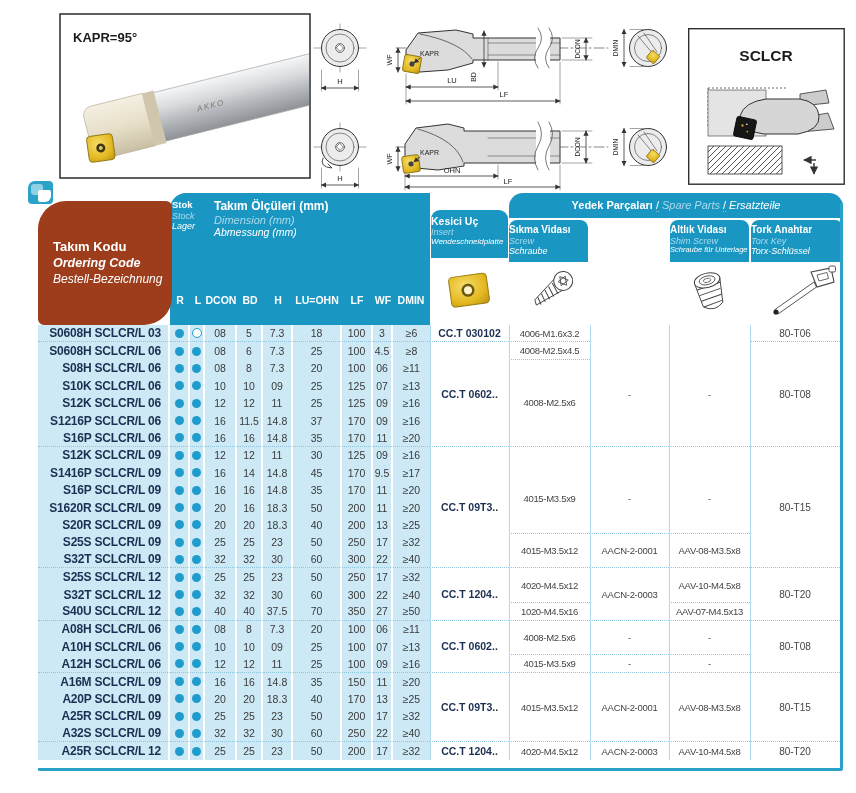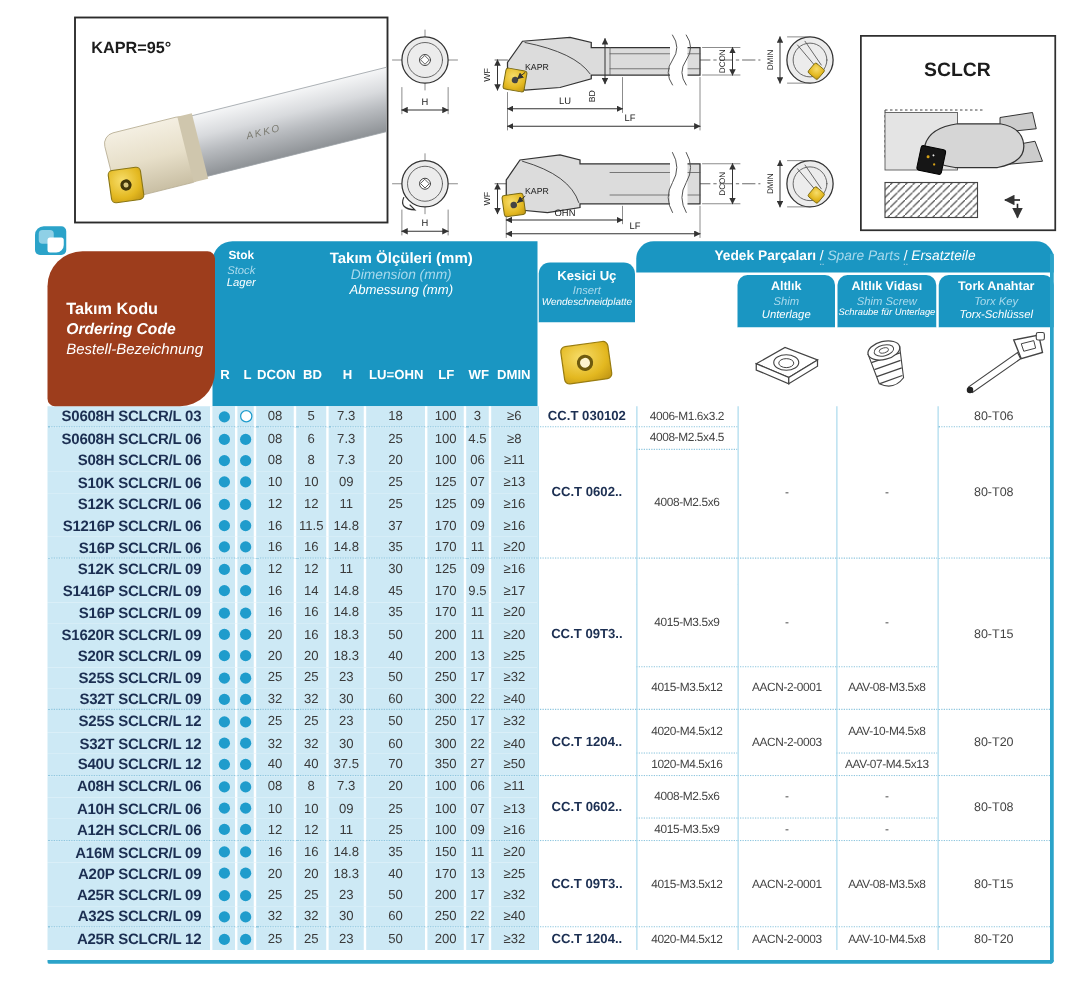--- a/index.html
+++ b/index.html
@@ -23,21 +23,21 @@
   .frame-bottom{position:absolute;left:0;right:0;bottom:0;height:3px;background:#2ba3c9;border-radius:0 0 4px 2px;z-index:5;}
   
   .tableHeader{position:relative;height:132px;}
   .h-brown{position:absolute;left:0;top:8px;width:134px;height:124px;z-index:3;
     background:#9d3d1c;border-radius:28px 6px 28px 6px;color:#fff;
     padding:38px 0 0 15px;box-sizing:border-box;}
   .h-brown .t1{display:block;font-size:13px;font-weight:bold;}
   .h-brown .t2{display:block;font-size:12.5px;font-weight:bold;font-style:italic;margin-top:2px;}
   .h-brown .t3{display:block;font-size:12px;font-style:italic;margin-top:2px;}
   .h-main{position:absolute;left:132px;top:0;width:260px;height:132px;background:#1a96c2;border-radius:16px 0 0 0;}
-  .triple{text-align:center;color:#fff;line-height:1.15;}
+  .triple{text-align:left;color:#fff;line-height:1.15;}
   .triple .t1{display:block;font-weight:bold;}
   .triple .t2{display:block;font-style:italic;color:#a9daed;}
   .triple .t3{display:block;font-style:italic;}
   .stok-triple{position:absolute;left:2px;top:7px;width:42px;font-size:9.5px;}
   .stok-triple .t2,.stok-triple .t3{font-size:9px;}
   .dims-triple{position:absolute;left:44px;top:7px;width:214px;font-size:12px;}
   .dims-triple .t2{font-size:11px;}
   .dims-triple .t3{font-size:10.5px;}
   .colLetters{position:absolute;top:0;left:0;width:100%;height:132px;z-index:4;pointer-events:none;}
   .colLetters span{position:absolute;top:101px;transform:translateX(-50%);
@@ -323,39 +323,43 @@
         <svg width="56" height="42" viewBox="0 0 56 42">
           <g transform="rotate(-8 28 21)">
             <rect x="8" y="6" width="38" height="30" rx="4" fill="url(#goldR)" stroke="#9a7d10" stroke-width="1"></rect>
             <circle cx="26" cy="21" r="6.5" fill="#6e5a0e"></circle>
             <circle cx="26" cy="21" r="4" fill="#fdf4cf"></circle>
           </g>
         </svg>
       </div>
     </div>
 
-
-    <div class="spareBox sb-shim">
+    <div class="spareBox sb-screw">
       <div class="triple top">
-        <span class="t1">Altlık</span>
-        <span class="t2">Shim</span>
-        <span class="t3">Unterlage</span>
+        <span class="t1">Sıkma Vidası</span>
+        <span class="t2">Screw</span>
+        <span class="t3">Schraube</span>
       </div>
       <div class="iconArea">
-        <svg width="64" height="46" viewBox="0 0 64 46">
-          <g fill="#fff" stroke="#444" stroke-width="1">
-            <polygon points="8,22 31,9 57,19 34,33"></polygon>
-            <polygon points="8,22 8,27 34,38 34,33"></polygon>
-            <polygon points="34,33 57,19 57,24 34,38"></polygon>
-            <ellipse cx="32" cy="21" rx="10" ry="6.2" stroke-width="0.9"></ellipse>
-            <ellipse cx="32" cy="21.5" rx="6" ry="3.6" stroke-width="0.8"></ellipse>
+        <svg width="68" height="54" viewBox="0 0 68 54">
+          <g transform="rotate(-38 34 27)" fill="#fff" stroke="#444">
+            <path d="M46,20 L18,24.5 L16,29.5 L46,34 Z" stroke-width="0.9"></path>
+            <line x1="22" y1="24" x2="20" y2="32"></line>
+              <line x1="27" y1="23.5" x2="25" y2="32.5"></line>
+            <line x1="32" y1="23" x2="30" y2="33"></line>
+              <line x1="37" y1="22.5" x2="35" y2="33.5"></line>
+            <line x1="42" y1="22" x2="40" y2="34"></line>
+            <circle cx="52" cy="27" r="9.5" stroke-width="1"></circle>
+            <path d="M52,21.5 l4.5,8 h-9 z" fill="none" stroke-width="0.8"></path>
+            <path d="M52,32.5 l-4.5,-8 h9 z" fill="none" stroke-width="0.8"></path>
           </g>
         </svg>
       </div>
     </div>
+
 
     <div class="spareBox sb-torx">
       <div class="triple top">
         <span class="t1">Tork Anahtar</span>
         <span class="t2">Torx Key</span>
         <span class="t3">Torx-Schlüssel</span>
       </div>
       <div class="iconArea">
         <svg width="80" height="56" viewBox="0 0 80 56">
           <g fill="#fff" stroke="#444">

